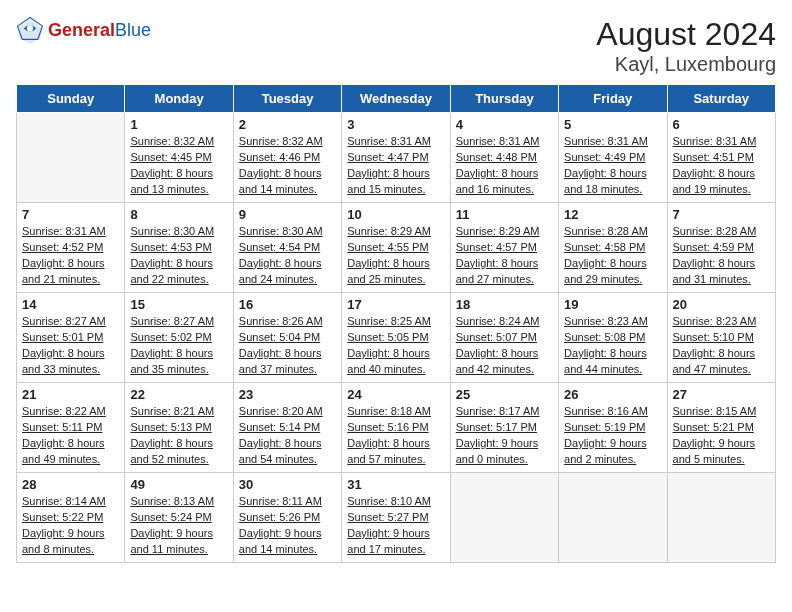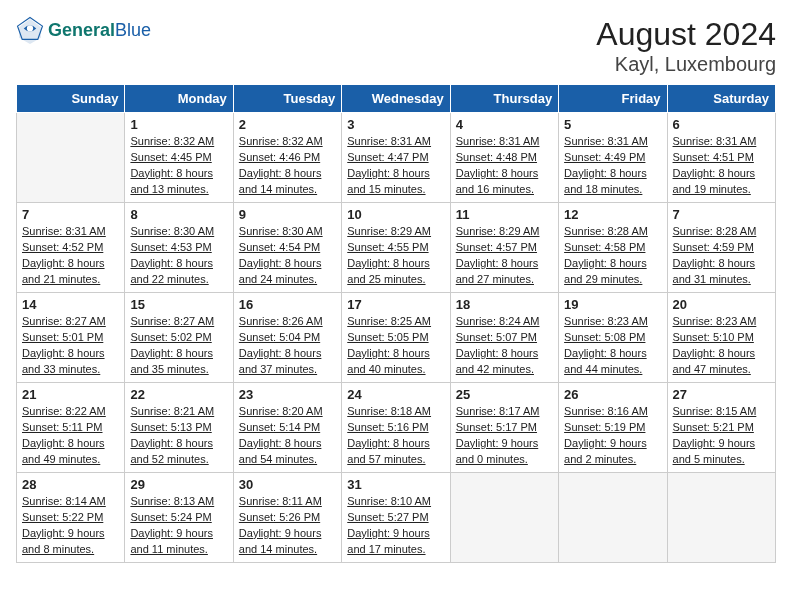--- a/index.html
+++ b/index.html
@@ -17,21 +17,21 @@
       margin-bottom: 8px;
     }
     .logo {
       display: flex;
       align-items: center;
       gap: 4px;
     }
     .logo-text-general {
       font-size: 18px;
       font-weight: bold;
-      color: #0f766e;
+      color: #b91c1c;
     }
     .logo-text-blue {
       font-size: 18px;
       font-weight: normal;
       color: #1a5fa8;
     }
     .logo-icon {
       width: 28px;
       height: 28px;
     }
@@ -48,21 +48,21 @@
       color: #444;
     }
     table {
       width: 100%;
       border-collapse: collapse;
       table-layout: fixed;
     }
     th {
       background-color: #1a5fa8;
       color: #fff;
-      text-align: right;
+      text-align: center;
       padding: 6px 6px;
       font-size: 13px;
       font-weight: bold;
       border: 1px solid #fff;
     }
     td {
       border: 1px solid #ccc;
       vertical-align: top;
       padding: 4px 5px;
       font-size: 11px;
@@ -237,21 +237,21 @@
           <span class="day-number">27</span>
           <div class="day-info">Sunrise: 8:15 AM<br>Sunset: 5:21 PM<br>Daylight: 9 hours and 5 minutes.</div>
         </td>
       </tr>
       <tr>
         <td>
           <span class="day-number">28</span>
           <div class="day-info">Sunrise: 8:14 AM<br>Sunset: 5:22 PM<br>Daylight: 9 hours and 8 minutes.</div>
         </td>
         <td>
-          <span class="day-number">29</span>
+          <span class="day-number">49</span>
           <div class="day-info">Sunrise: 8:13 AM<br>Sunset: 5:24 PM<br>Daylight: 9 hours and 11 minutes.</div>
         </td>
         <td>
           <span class="day-number">30</span>
           <div class="day-info">Sunrise: 8:11 AM<br>Sunset: 5:26 PM<br>Daylight: 9 hours and 14 minutes.</div>
         </td>
         <td>
           <span class="day-number">31</span>
           <div class="day-info">Sunrise: 8:10 AM<br>Sunset: 5:27 PM<br>Daylight: 9 hours and 17 minutes.</div>
         </td>

